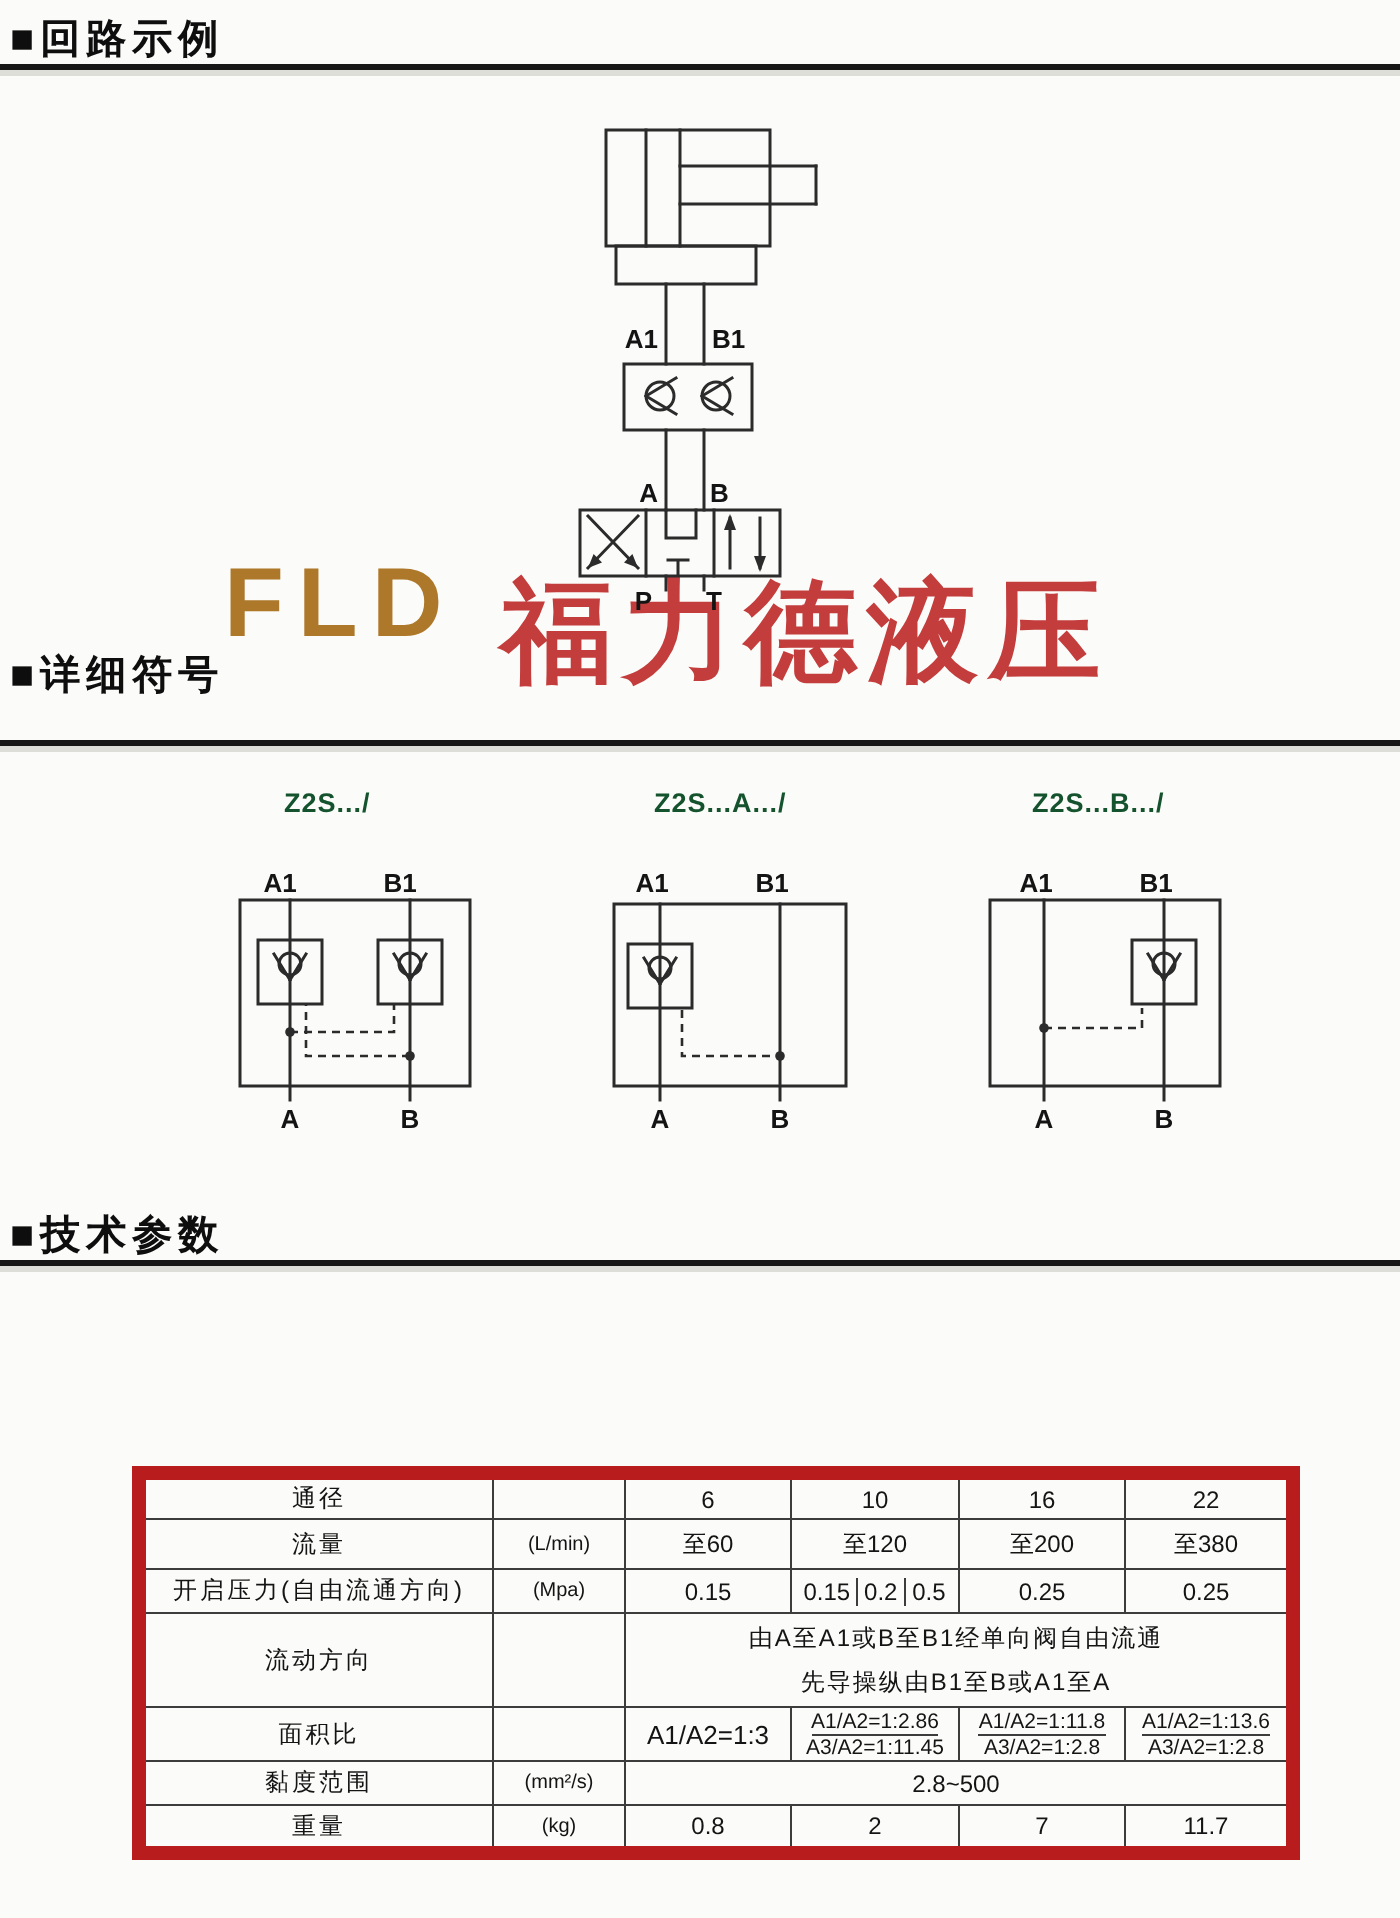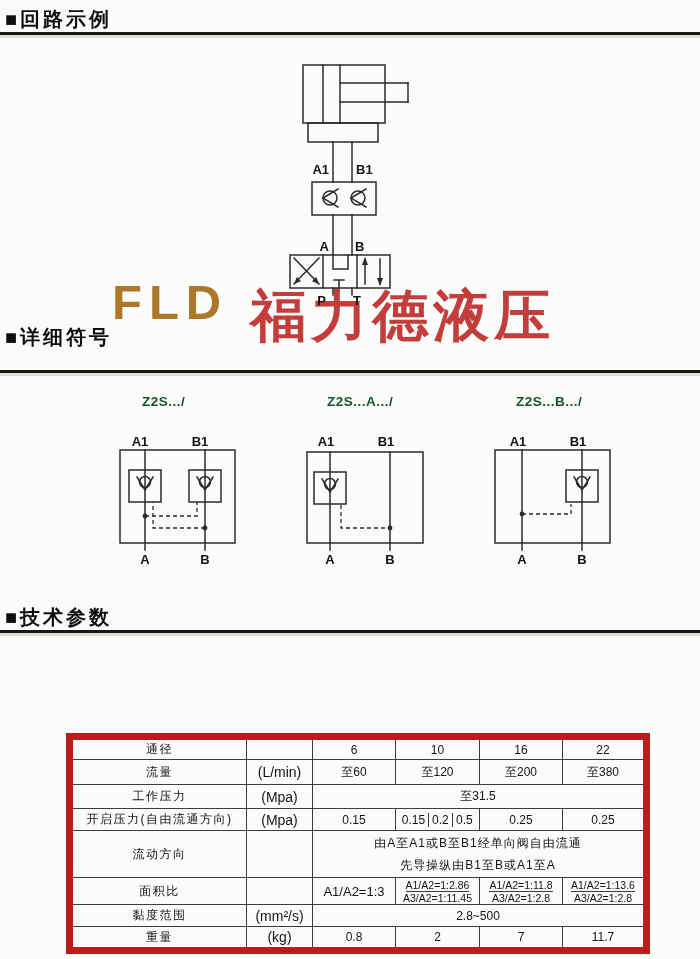--- a/index.html
+++ b/index.html
@@ -45,21 +45,21 @@
     font-size:12px;color:#141414;
     border:7px solid #b91c1c;
     margin-top:47px;
   }
   table.tech td{
     border:1px solid #3c3c3c;
     padding:0 3px;text-align:center;vertical-align:middle;
     overflow:hidden;white-space:nowrap;
   }
   td.pname{text-align:left;padding-left:12px;border-right:none;letter-spacing:1.5px;}
-  td.punit{text-align:right;padding-right:12px;border-left:none;font-size:14px;letter-spacing:0;}
+  td.punit{text-align:right;padding-right:12px;border-left:none;font-size:10px;letter-spacing:0;}
   td.sub{padding:0;}
   .split{display:flex;height:100%;align-items:stretch;}
   .split>div{flex:1;display:flex;align-items:center;justify-content:center;}
   .split>div:first-child{flex:1.25;}
   .split>div+div{border-left:1px solid #3c3c3c;}
   .dual{display:flex;flex-direction:column;height:100%;align-items:center;}
   .dual>div{flex:1;display:flex;align-items:center;justify-content:center;font-size:10.5px;letter-spacing:0;}
   .dual>div:first-child{border-bottom:1px solid #3c3c3c;}
   td.ratio0{font-size:13px;}
   td.flowdir{text-align:left;padding-left:36px;letter-spacing:1px;}
@@ -214,25 +214,20 @@
     <td>22</td>
   </tr>
   <tr style="height:25px">
     <td class="pname">流量</td>
     <td class="punit">(L/min)</td>
     <td>至60</td>
     <td>至120</td>
     <td>至200</td>
     <td>至380</td>
   </tr>
-  <tr style="height:24px">
-    <td class="pname">工作压力</td>
-    <td class="punit">(Mpa)</td>
-    <td colspan="4">至31.5</td>
-  </tr>
   <tr style="height:22px">
     <td class="pname">开启压力(自由流通方向)</td>
     <td class="punit">(Mpa)</td>
     <td>0.15</td>
     <td class="sub">
       <div class="split">
         <div>0.15</div>
         <div>0.2</div>
         <div>0.5</div>
       </div>

